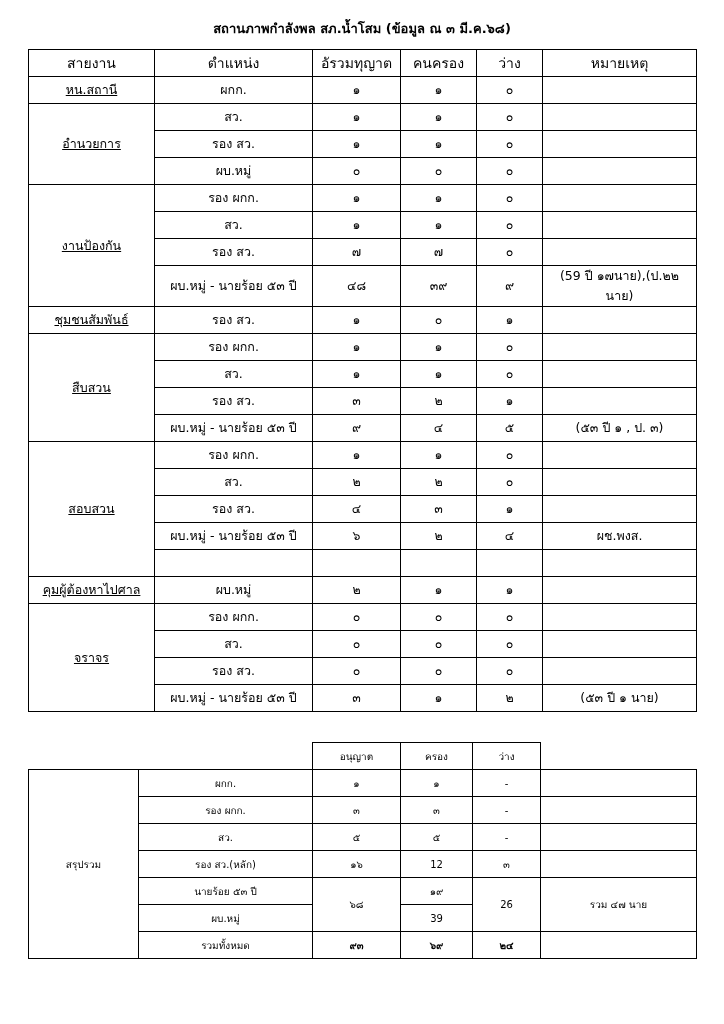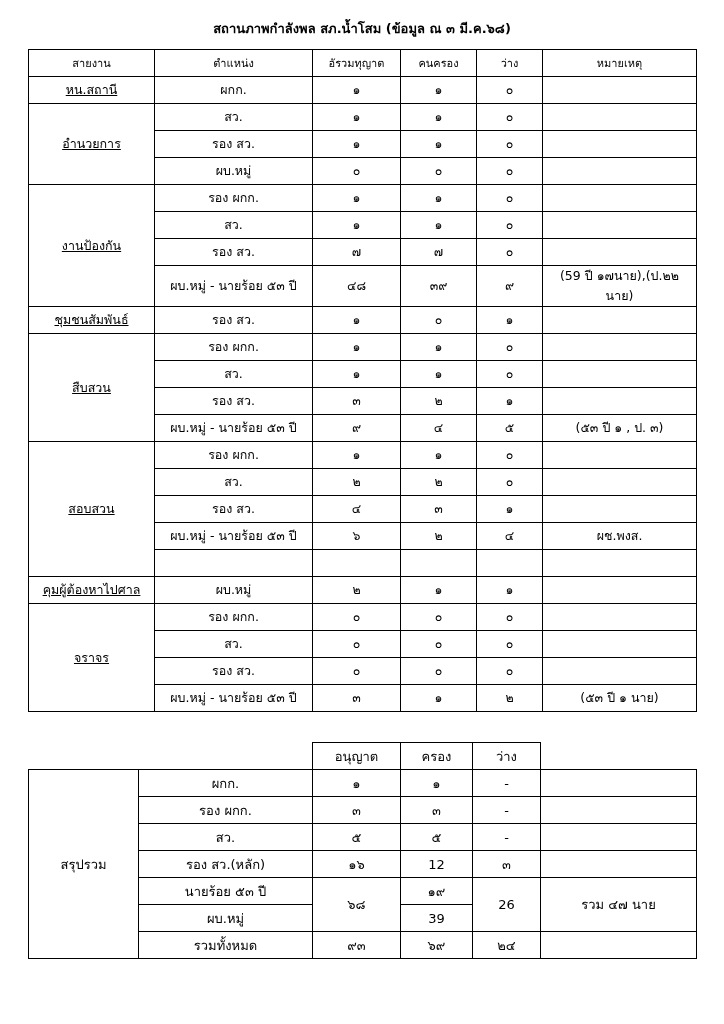--- a/index.html
+++ b/index.html
@@ -37,21 +37,21 @@
     border: 1px solid #000000;
     height: 27px;
     font-size: 12.5px;
     font-weight: normal;
     text-align: center;
     vertical-align: middle;
     padding: 0 4px;
     box-sizing: border-box;
   }
   table.main th {
-    font-size: 11px;
+    font-size: 14px;
   }
   .col-unit { width: 126px; }
   .col-pos  { width: 158px; }
   .col-auth { width: 88px; }
   .col-fill { width: 76px; }
   .col-vac  { width: 66px; }
   .col-note { width: 154px; }
 
   td.pos-cell { text-align: center; }
   td.unit-cell { text-align: center; text-decoration: underline; }
@@ -64,38 +64,38 @@
 
   
   table.summary {
     border-collapse: collapse;
     table-layout: fixed;
     width: 668px;
   }
   table.summary td {
     border: 1px solid #000000;
     height: 27px;
-    font-size: 13px;
+    font-size: 10px;
     text-align: center;
     vertical-align: middle;
     padding: 0 4px;
     box-sizing: border-box;
   }
   table.summary td.noborder {
     border: none;
   }
   .s-col-1 { width: 110px; }
   .s-col-2 { width: 174px; }
   .s-col-3 { width: 88px; }
   .s-col-4 { width: 72px; }
   .s-col-5 { width: 68px; }
   .s-col-6 { width: 156px; }
 
   td.left-align { text-align: left; padding-left: 10px; }
-  td.strong-box { font-weight: normal; }
+  td.strong-box { font-weight: bold; }
 </style>
 </head>
 <body>
 
 <div class="page">
 
   <div class="doc-title">สถานภาพกำลังพล สภ.น้ำโสม  (ข้อมูล ณ ๓ มี.ค.๖๘)</div>
 
   <table class="main">
     <colgroup>

